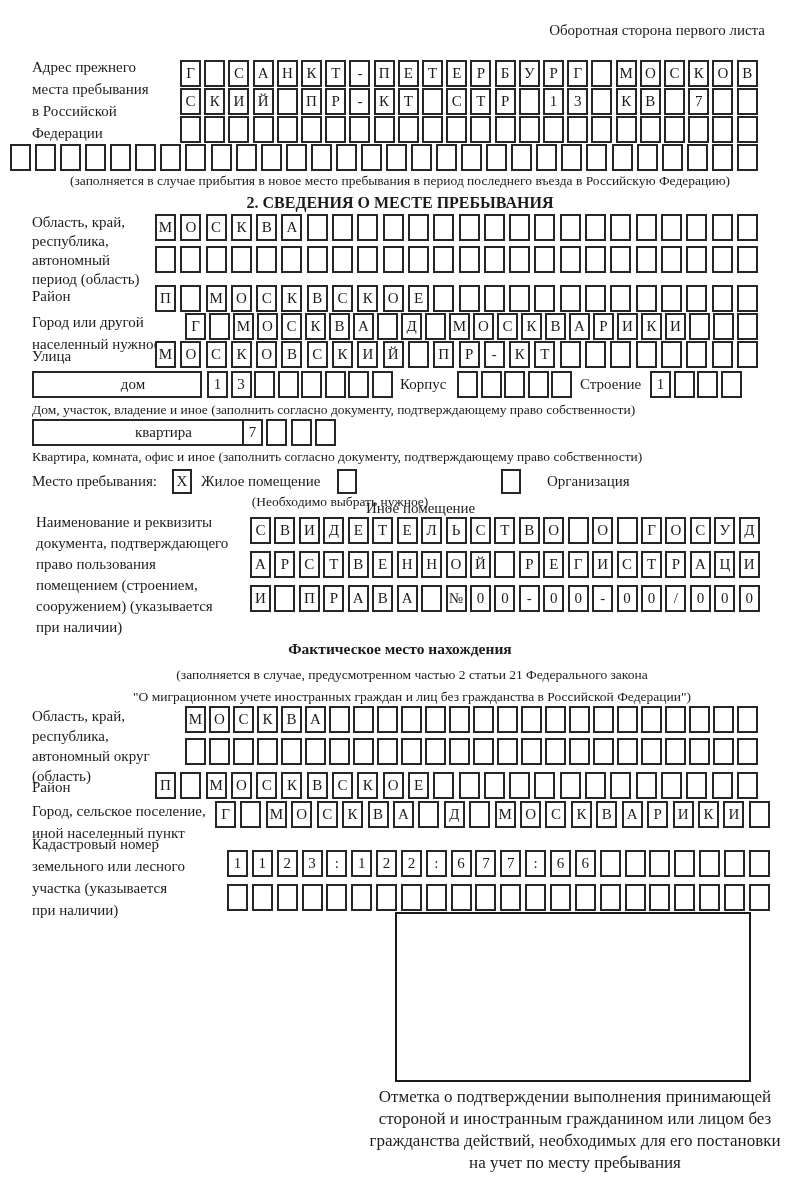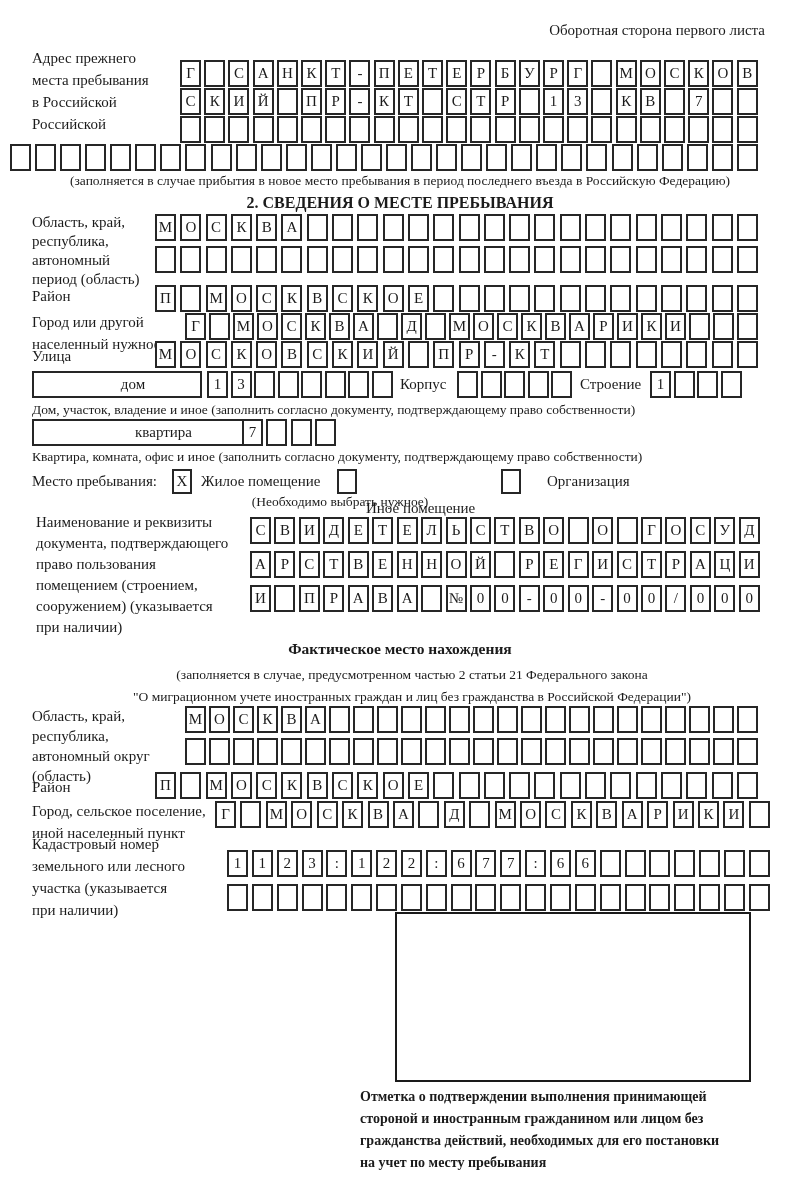--- a/index.html
+++ b/index.html
@@ -22,25 +22,25 @@
         font-size:15px; line-height:21px; text-align:center; }
   .stamp { position:absolute; border:2.5px solid #1a1a1a; background:#fff; }
 </style>
 </head>
 <body>
 
 <div class="page">
 
   <div class="t" style="top:22px; right:35px;">Оборотная сторона первого листа</div>
 
-  <div class="lbl" style="left:32px; top:47px; line-height:22px;">
+  <div class="lbl" style="left:32px; top:56px; line-height:22px;">
       <div>Адрес прежнего</div>
       <div>места пребывания</div>
       <div>в Российской</div>
-      <div>Российской</div>
+      <div>Федерации</div>
     </div>
   <div class="cellrow" style="left:180px; top:60px; width:578px;">
       <span class="cell">Г</span>
       <span class="cell"></span>
       <span class="cell">С</span>
       <span class="cell">А</span>
       <span class="cell">Н</span>
       <span class="cell">К</span>
       <span class="cell">Т</span>
       <span class="cell">-</span>
@@ -590,20 +590,20 @@
       <span class="cell"></span>
       <span class="cell"></span>
       <span class="cell"></span>
       <span class="cell"></span>
       <span class="cell"></span>
       <span class="cell"></span>
       <span class="cell"></span>
     </div>
 
   <div class="stamp" style="left:395px; top:912px; width:356px; height:170px;"></div>
-  <div class="lbl" style="left:360px; top:1086px; width:430px; font-size:14px; line-height:22px;font-weight:bold;">
+  <div class="lbl" style="left:360px; top:1086px; width:430px; text-align:center; font-size:17px; line-height:22px;">
       <div>Отметка о подтверждении выполнения принимающей</div>
       <div>стороной и иностранным гражданином или лицом без</div>
       <div>гражданства действий, необходимых для его постановки</div>
       <div>на учет по месту пребывания</div>
     </div>
 
 </div>
 
 </body></html>

